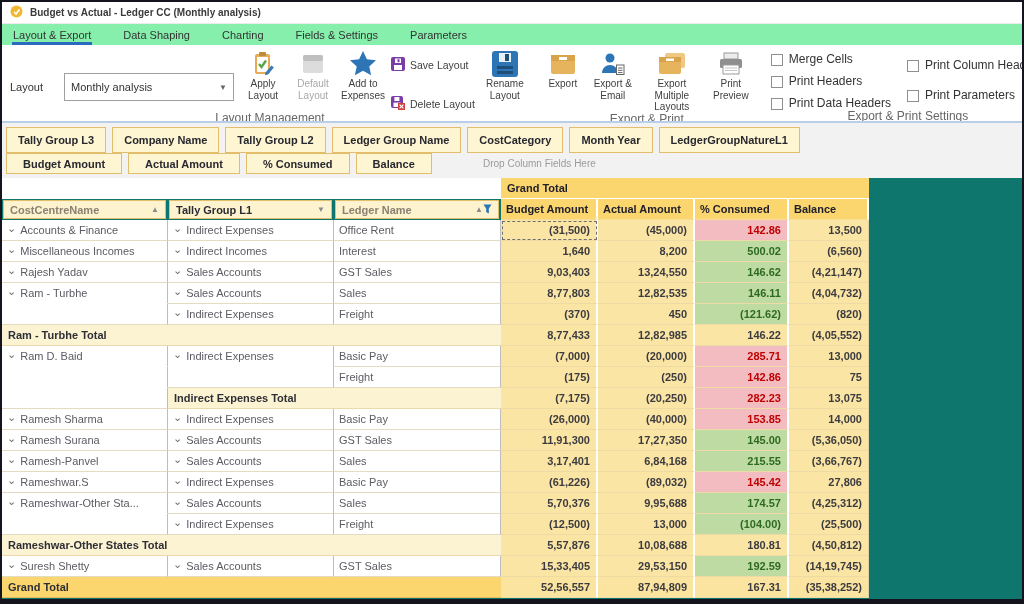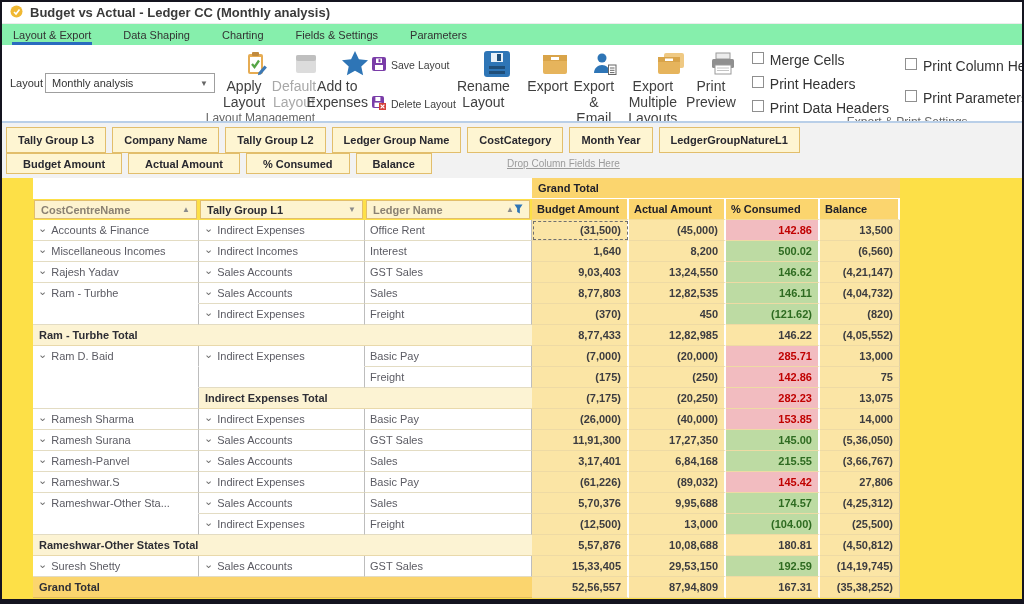--- a/index.html
+++ b/index.html
@@ -5,69 +5,69 @@
   * { box-sizing: border-box; margin: 0; padding: 0; }
   html,body { width:1024px; height:604px; background:#e8e8e8; }
   body { font-family:"Liberation Sans", sans-serif; }
 
   .window{ width:1024px; height:604px; border:2px solid #14141f; border-bottom-width:5px;
            background:#fff; display:flex; flex-direction:column; overflow:hidden; }
 
   
   .titlebar{ height:22px; flex:0 0 auto; display:flex; align-items:center; gap:7px;
              padding:0 8px; border-bottom:1px solid #ececec; background:#fff; }
-  .titlebar .title{ font-size:13px; font-weight:bold; color:#3a3a3a; }
+  .titlebar .title{ font-size:10px; font-weight:bold; color:#3a3a3a; }
 
   
   .tabbar{ height:21px; flex:0 0 auto; display:flex; align-items:flex-end; padding:0 10px; background:#86efac; }
   .tab{ font-size:11px; color:#333; margin-right:30px; padding:2px 1px 4px; cursor:default; }
   .tab.active{ padding-bottom:1px; border-bottom:3px solid #2a6bbf; }
 
   
   .ribbon{ height:76px; flex:0 0 auto; display:flex; padding:0 2px 0 8px; background:#fff; }
   .rgroup{ display:flex; flex-direction:column; }
   .gcontent{ flex:1; display:flex; align-items:flex-start; }
   .glabel{ height:14px; line-height:13px; text-align:center; font-size:12px; color:#666; }
   .vsep{ width:1px; background:#dcdcdc; margin:6px 4px 14px; }
 
-  .layout-field{ display:flex; align-items:center; gap:2px; margin:28px 4px 0 0; font-size:11px; color:#333; }
-  .combo{ width:170px; height:20px; border:1px solid #9f9f9f; background:#fff; display:flex;
+  .layout-field{ display:flex; align-items:center; gap:21px; margin:28px 4px 0 0; font-size:11px; color:#333; }
+  .combo{ width:170px; height:28px; border:1px solid #9f9f9f; background:#fff; display:flex;
           align-items:center; justify-content:space-between; padding:0 6px; font-size:11px; color:#333; }
   .combo .arrow{ font-size:8px; color:#666; }
 
-  .bigbtn{ width:48px; display:flex; flex-direction:column; align-items:flex-end; margin:4px 1px 0;
-           font-size:14px; line-height:1.15; color:#3f3f3f; text-align:center; cursor:default; }
+  .bigbtn{ width:48px; display:flex; flex-direction:column; align-items:center; margin:4px 1px 0;
+           font-size:10px; line-height:1.15; color:#3f3f3f; text-align:center; cursor:default; }
   .bigbtn .ic{ height:29px; display:flex; align-items:center; justify-content:center; }
   .bigbtn.disabled{ color:#a8a8a8; }
   .bigbtn.wide{ width:66px; }
 
   .smallcol{ display:flex; flex-direction:column; gap:23px; margin:12px 5px 0 3px; }
   .smallbtn{ display:flex; align-items:center; gap:5px; font-size:10.5px; color:#3f3f3f; white-space:nowrap; }
 
   .cbcol{ display:flex; flex-direction:column; gap:8px; margin:7px 9px 0 7px; }
   .cbcol.sparse{ gap:16px; margin-top:13px; }
-  .cb{ display:flex; align-items:flex-start; gap:6px; font-size:14px; color:#333; white-space:nowrap; }
+  .cb{ display:flex; align-items:flex-end; gap:6px; font-size:12px; color:#333; white-space:nowrap; }
   .cb .box{ width:12px; height:12px; border:1px solid #8f8f8f; background:#fff; flex:0 0 auto; }
 
   .fmtcol{ display:flex; flex-direction:column; gap:9px; margin:10px 4px 0 6px; font-size:10.5px; color:#333; }
   .fmtrow{ display:flex; align-items:center; gap:4px; justify-content:flex-end; }
 
   .ribbon-edge{ height:2px; background:#b9cfe8; flex:0 0 auto; }
 
   
   .fields{ flex:0 0 auto; background:#f2f2f2; padding:4px 0 4px 4px; position:relative; }
   .chip-row{ display:flex; gap:6px; height:21px; }
   .chip-row.row1{ margin-bottom:5px; }
   .chip{ background:#FEF5D2; border:1px solid #E2BE6C; font-size:11px; font-weight:bold; color:#28282f;
          display:flex; align-items:center; padding:12px 11px; white-space:nowrap; cursor:default; }
   .chip-row.row2 .chip{ padding:0 16px; }
-  .drop-hint{ position:absolute; left:505px; top:35px; font-size:10px; color:#9b9b9b;text-decoration:underline; }
+  .drop-hint{ position:absolute; left:481px; top:35px; font-size:10px; color:#9b9b9b; }
 
   
-  .pivot-wrap{ flex:1; background:#fde047;padding-left:31px; }
+  .pivot-wrap{ flex:1; background:#0f766e; }
   #pivot{ display:grid; grid-template-columns:166px 166px 167px 97px 97px 94px 80px;
           grid-auto-rows:21px; width:867px; font-size:11px; }
   .sp3{ grid-column:1/4; background:#fff; }
   .bandh{ grid-column:4/8; background:#FBD56E; border-bottom:1px solid #fff; font-weight:bold;
           color:#20202a; display:flex; align-items:center; padding:0 6px; }
   .fh{ background:#FDF3CF; border:1px solid #E2BE6C; margin:1px 2px 1px 1px; display:flex;
        align-items:center; padding:0 6px; font-weight:bold; color:#8a8172; cursor:default; }
   .fh.strong{ color:#2b2b33; }
   .fh .sort{ margin-left:auto; font-size:8px; color:#8b8b8b; }
   .vh{ background:#FBD56E; border-right:2px solid #fff; border-bottom:1px solid #f3dd9b;

